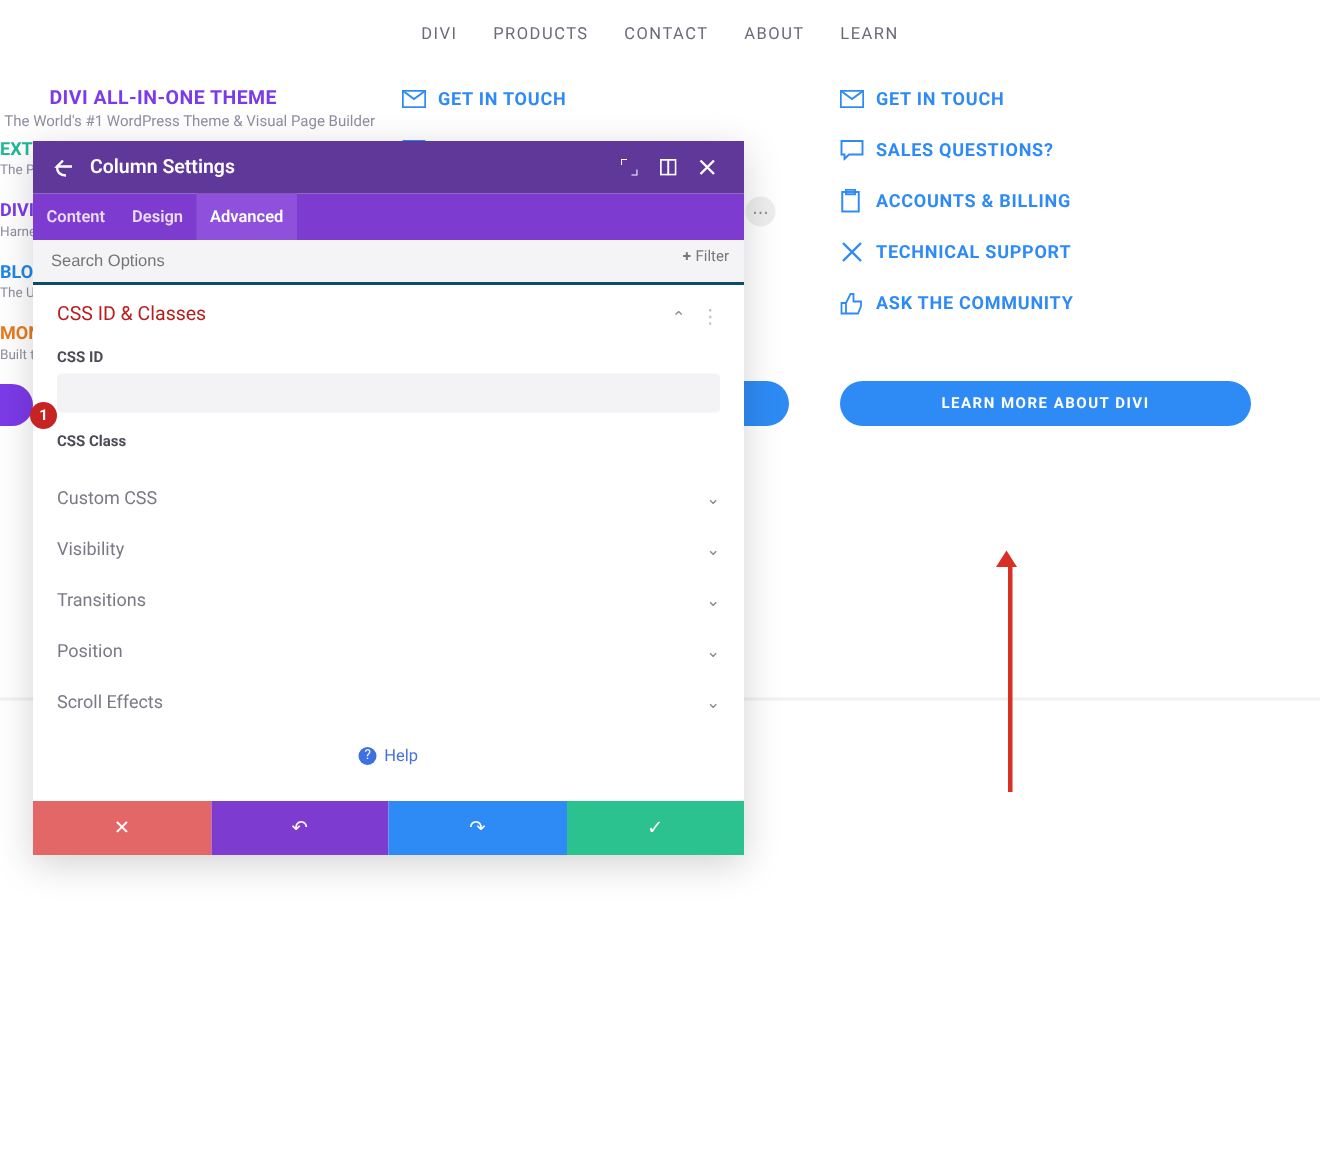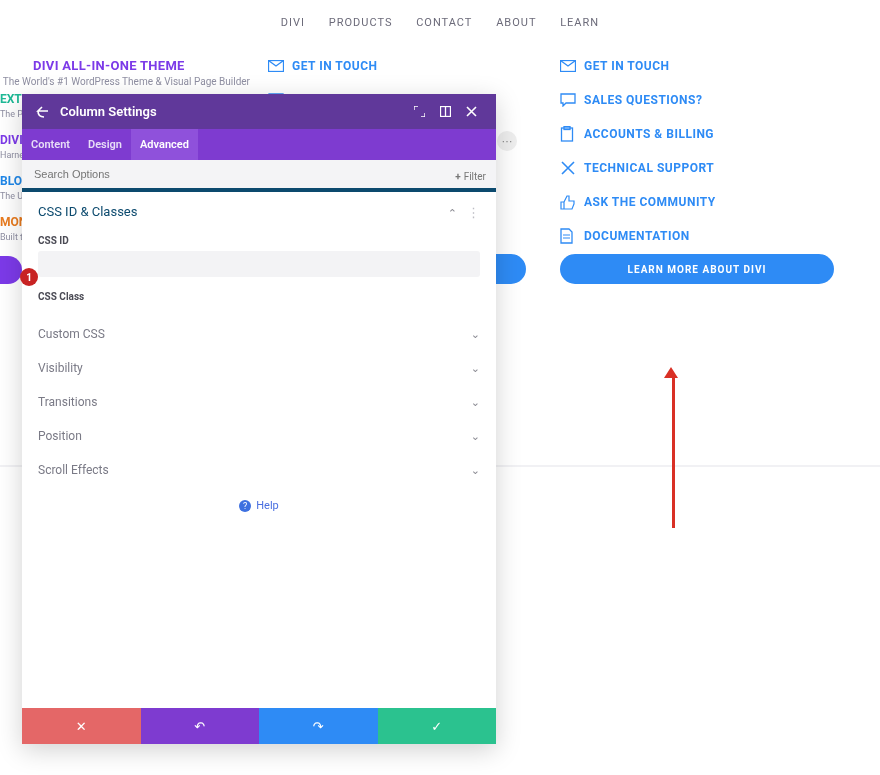--- a/index.html
+++ b/index.html
@@ -48,35 +48,35 @@
     display: flex; align-items: center; justify-content: center;
     font-size: 10px; font-weight: 700; letter-spacing: 1px;
   }
   .cta-stub { position:absolute; left:496px; top:254px; width:30px; height:30px; background:#2e8bf5; border-radius:0 18px 18px 0;}
   .page-divider { position:absolute; left:0; right:0; top:465px; height:2px; background:#f1f1f4;}
   
   .arrow { position: absolute; left: 669px; top: 367px; }
   .arrow-line { width: 3px; height: 150px; background: #d93025; margin: 0 auto; }
   .arrow-head { width:0; height:0; border-left:7px solid transparent; border-right:7px solid transparent; border-bottom:11px solid #d93025; margin-left:-5px;}
   
-  .modal { position: absolute; left: 22px; top: 94px; width: 474px; height: 650px; background:#fff; box-shadow:0 6px 24px rgba(0,0,0,.18); display:flex; flex-direction:column; }
+  .modal { position: absolute; left: 22px; top: 94px; width: 474px; height: 476px; background:#fff; box-shadow:0 6px 24px rgba(0,0,0,.18); display:flex; flex-direction:column; }
   .m-head { background:#60389a; color:#fff; padding:10px 14px; display:flex; align-items:center; position:relative;}
   .m-head .back { margin-right:10px; cursor:pointer;}
   .m-head .ttl { font-size:13px; font-weight:600; flex:1;}
   .m-head .ico { margin-left:10px; cursor:pointer; width:16px; text-align:center;}
   .m-tabs { background:#7e3bd0; display:flex; color:#e8ddf7; font-size:11px; font-weight:600;}
   .m-tab { padding:9px 9px; cursor:pointer;}
   .m-tab.active { background:#8f51db; color:#fff;}
-  .m-search { display:flex; align-items:flex-end; background:#f4f4f6; border-bottom:4px solid #0c4a6e;}
+  .m-search { display:flex; align-items:flex-start; background:#f4f4f6; border-bottom:2px solid #0c4a6e;}
   .m-search input { flex:1; border:none; background:transparent; padding:8px 12px; font-size:11px; color:#888; outline:none;}
   .m-filter { display:flex; align-items:center; padding:6px 10px; font-size:10px; color:#777; cursor:pointer;}
   .m-filter .plus{ font-weight:700; margin-right:3px;}
   .m-body { flex:1; overflow:auto; background:#fff;}
   .sec-h { display:flex; align-items:center; justify-content:space-between; padding:10px 16px; cursor:pointer;}
-  .sec-h.expanded .title{ color:#0c4a6e; font-size:13px;}
+  .sec-h.expanded .title{ color:#b91c1c; font-size:13px;}
   .sec-h .title{ color:#7a7a86; font-size:12px;}
   .sec-h .chev{ color:#8a8a92; font-size:11px;}
   .sec-h .dots{ color:#bdbdc4; font-size:13px; margin-left:10px;}
   .field { padding:4px 16px 10px;}
   .field label{ font-size:10px; font-weight:700; color:#4b4b55; display:block; margin-bottom:5px;}
   .field .inp{ width:100%; background:#f3f3f5; border:none; border-radius:3px; padding:7px 10px; font-size:11px; color:#555;}
   .help { text-align:center; padding:12px; color:#4a6fe0; font-size:11px; display:flex; align-items:center; justify-content:center;}
   .help .q{ width:12px;height:12px;border-radius:50%;background:#3d70e0;color:#fff;font-size:9px;display:inline-flex;align-items:center;justify-content:center;margin-right:5px;}
   .m-foot { display:flex; height:36px;}
   .fbtn { flex:1; display:flex; align-items:center; justify-content:center; color:#fff; font-size:13px;}
@@ -165,29 +165,20 @@
     <span class="txt">TECHNICAL SUPPORT</span>
   </div>
   <div class="link-row">
     <span class="icn">
         <svg width="15" height="15" viewBox="0 0 15 15">
           <path d="M1 7 h3 v7 h-3 z M4 7 l3-6 h2 v5 h5 v3 l-2 5 h-8 z" fill="none" stroke="#2e8bf5" stroke-width="1.2"></path>
         </svg>
       </span>
     <span class="txt">ASK THE COMMUNITY</span>
   </div>
-  <div class="link-row">
-    <span class="icn">
-        <svg width="13" height="16" viewBox="0 0 13 16">
-          <path d="M1 1 h8 l3 3 v11 h-11 z" fill="none" stroke="#2e8bf5" stroke-width="1.3"></path>
-          <path d="M3 7 h7 M3 10 h7" stroke="#2e8bf5" stroke-width="1.2"></path>
-        </svg>
-      </span>
-    <span class="txt">DOCUMENTATION</span>
-  </div>
 </div>
 
 <div class="cta">
     <span>LEARN MORE ABOUT DIVI</span>
   </div>
 
 <div class="page-divider"></div>
 
 <div class="arrow">
   <div class="arrow-head"></div>

